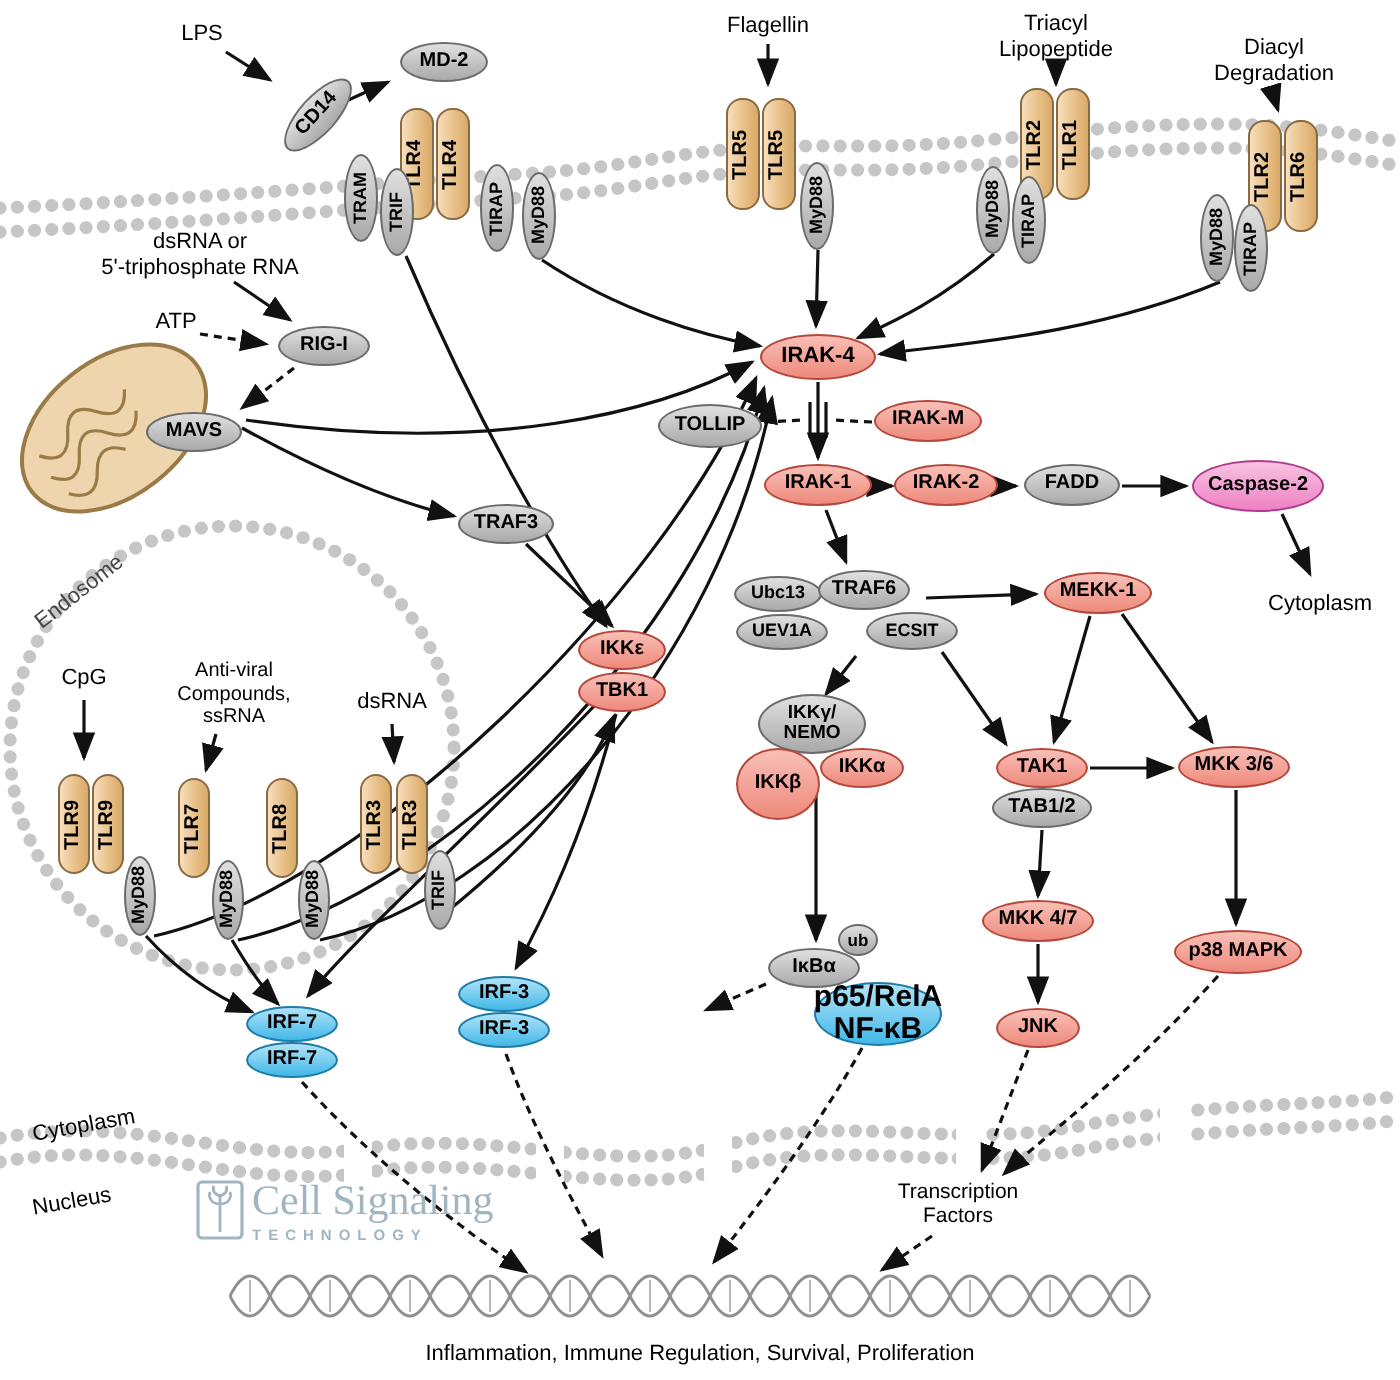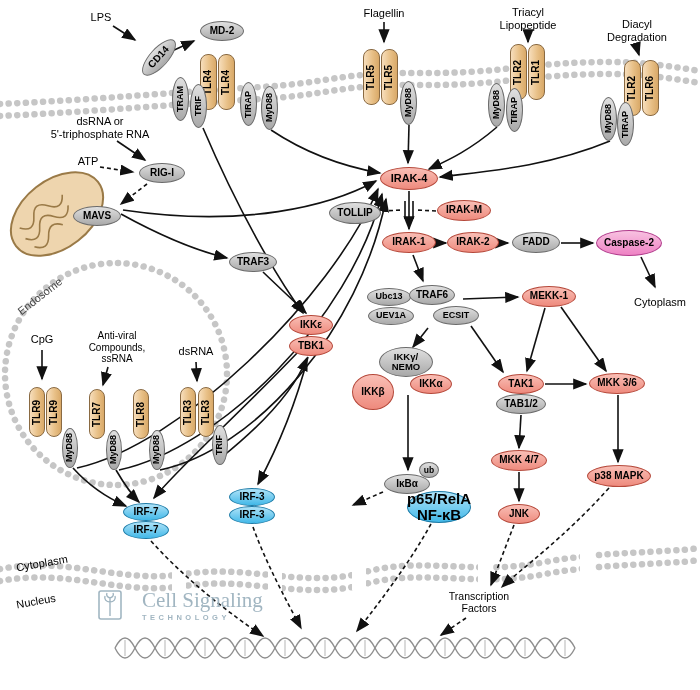--- a/index.html
+++ b/index.html
@@ -14,21 +14,21 @@
   .red{background:linear-gradient(180deg,#f9bfb6,#ee8a7d);border-color:#b5483a;}
   .blue{background:linear-gradient(180deg,#b0e3f8,#42b8e8);border-color:#1e7ca8;}
   .pink{background:linear-gradient(180deg,#f8c2e1,#ee82c4);border-color:#b13b8c;}
   .v span{writing-mode:vertical-rl;transform:rotate(180deg);}
   .f9 span{font-size:9px;}
   .pre{white-space:pre-line;}
   .lbl{position:absolute;z-index:3;font-size:11px;color:#000;text-align:center;line-height:1.15;}
   .arrow{stroke:#111;stroke-width:1.6;fill:none;}
   .dash{stroke-dasharray:4 3;}
   .mem{stroke:#c6c6c6;stroke-width:6.5;stroke-dasharray:0.1 8.5;stroke-linecap:round;fill:none;}
-  .logo{position:absolute;left:98px;top:588px;z-index:1;display:flex;gap:20px;align-items:center;
+  .logo{position:absolute;left:98px;top:588px;z-index:1;display:flex;gap:4px;align-items:center;
         color:#97aebb;opacity:.9;}
   .logo .nm{font-family:"Liberation Serif",serif;font-size:21px;}
   .logo .sub{font-size:7.5px;letter-spacing:3.5px;font-weight:bold;}
   .caption{position:absolute;left:0;top:671px;width:700px;text-align:center;font-size:11px;z-index:3;}
 </style>
 </head>
 <body>
 
 <div id="stage">
 
@@ -148,20 +148,21 @@
 <div class="lbl" style="left:25px;top:333px;width:34px">CpG</div>
 <div class="lbl pre" style="left:77px;top:330px;width:80px;font-size:10px">Anti-viral
 Compounds,
 ssRNA</div>
 <div class="lbl" style="left:172px;top:345px;width:48px">dsRNA</div>
 <div class="lbl" style="left:624px;top:296px;width:72px">Cytoplasm</div>
 <div class="lbl" style="left:8px;top:557px;width:68px;transform:rotate(-10deg)">Cytoplasm</div>
 <div class="lbl" style="left:8px;top:595px;width:56px;transform:rotate(-10deg)">Nucleus</div>
 <div class="lbl pre" style="left:437px;top:590px;width:84px;font-size:10.5px">Transcription
 Factors</div>
+<div class="caption">Inflammation, Immune Regulation, Survival, Proliferation</div>
 
 <div class="node tan v" style="left:200px;top:54px;width:17px;height:56px">
       <span>TLR4</span>
     </div>
 <div class="node tan v" style="left:218px;top:54px;width:17px;height:56px">
       <span>TLR4</span>
     </div>
 <div class="node tan v" style="left:363px;top:49px;width:17px;height:56px">
       <span>TLR5</span>
     </div>
@@ -255,21 +256,21 @@
 <div class="node gray" style="left:384px;top:474px;width:46px;height:20px">IκBα</div>
 <div class="node gray" style="left:419px;top:462px;width:20px;height:16px;font-size:8.5px;z-index:3">ub</div>
 
 <div class="node red" style="left:380px;top:167px;width:58px;height:23px;font-size:11px">IRAK-4</div>
 <div class="node red" style="left:437px;top:200px;width:54px;height:21px">IRAK-M</div>
 <div class="node red" style="left:382px;top:232px;width:54px;height:21px">IRAK-1</div>
 <div class="node red" style="left:447px;top:232px;width:52px;height:21px">IRAK-2</div>
 <div class="node red" style="left:522px;top:286px;width:54px;height:21px">MEKK-1</div>
 <div class="node red" style="left:289px;top:315px;width:44px;height:20px">IKKε</div>
 <div class="node red" style="left:289px;top:336px;width:44px;height:20px">TBK1</div>
-<div class="node red" style="left:352px;top:374px;width:42px;height:36px">IKKβ</div>
+<div class="node red" style="left:368px;top:374px;width:42px;height:36px">IKKβ</div>
 <div class="node red" style="left:410px;top:374px;width:42px;height:20px">IKKα</div>
 <div class="node red" style="left:498px;top:374px;width:46px;height:20px">TAK1</div>
 <div class="node red" style="left:589px;top:373px;width:56px;height:21px">MKK 3/6</div>
 <div class="node red" style="left:491px;top:450px;width:56px;height:21px">MKK 4/7</div>
 <div class="node red" style="left:587px;top:465px;width:64px;height:22px">p38 MAPK</div>
 <div class="node red" style="left:498px;top:504px;width:42px;height:20px">JNK</div>
 
 <div class="node pink" style="left:596px;top:230px;width:66px;height:26px">Caspase-2</div>
 
 <div class="node blue pre" style="left:407px;top:491px;width:64px;height:32px;font-size:15px">p65/RelA

